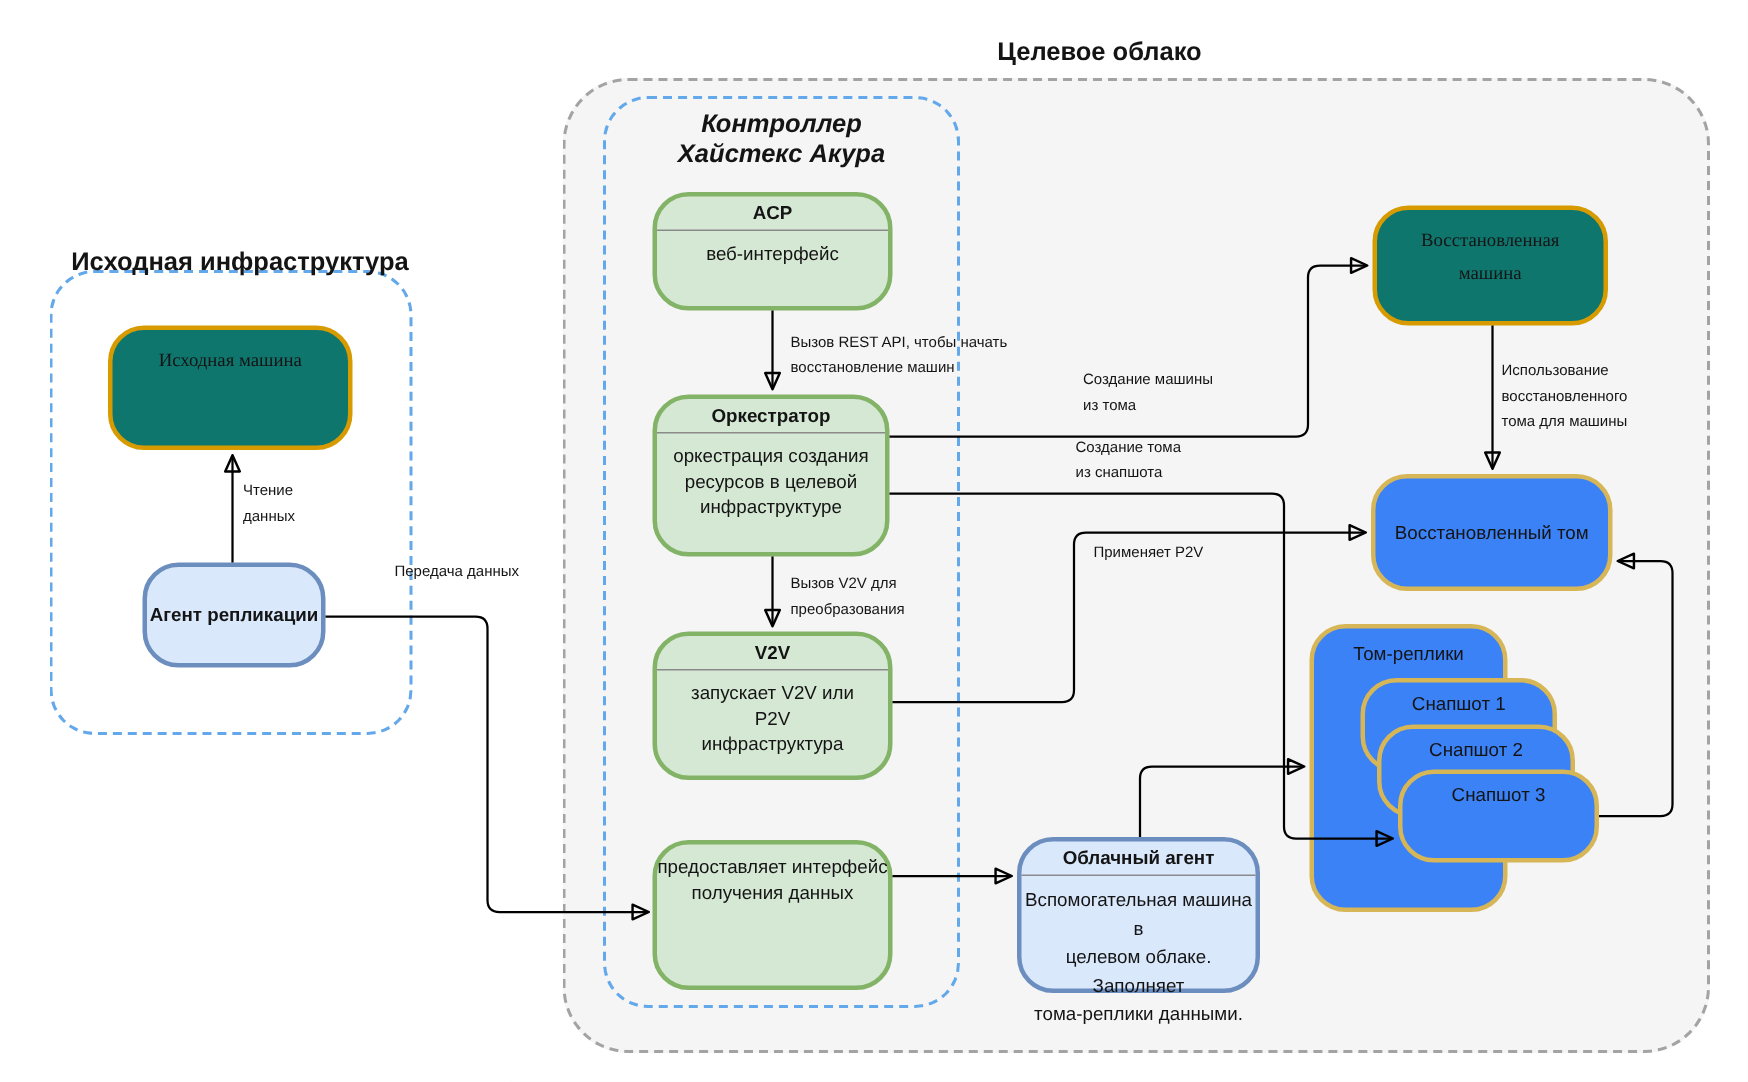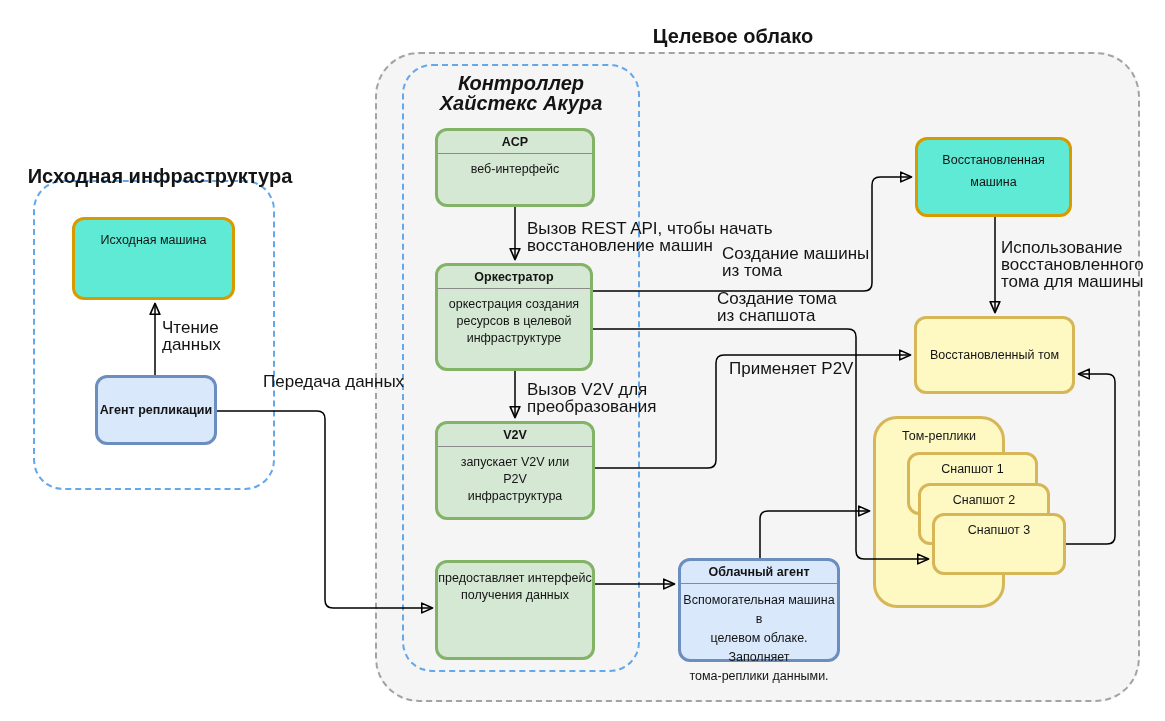--- a/index.html
+++ b/index.html
@@ -5,51 +5,51 @@
   html,body{margin:0;padding:0;background:#fff;}
   .canvas{
     position:relative;width:1165px;height:721px;background:#ffffff;
     font-family:"Liberation Sans",sans-serif;color:#141414;overflow:hidden;
   }
   
   .container{position:absolute;box-sizing:border-box;}
   #c-cloud{left:375px;top:52px;width:765px;height:650px;border:2px dashed #a3a3a3;border-radius:44px;background:#f5f5f5;}
   #c-src{left:33px;top:180px;width:242px;height:310px;border:2px dashed #63a8ea;border-radius:30px;background:#ffffff;}
   #c-ctrl{left:402px;top:64px;width:238px;height:608px;border:2px dashed #63a8ea;border-radius:30px;}
-  .sec-title{position:absolute;font-weight:bold;font-size:20px;text-align:center;white-space:nowrap;}
+  .sec-title{position:absolute;font-weight:bold;font-size:17px;text-align:center;white-space:nowrap;}
   #t-src{left:10px;top:165px;width:300px;}
   #t-cloud{left:603px;top:25px;width:260px;}
   #t-ctrl{left:402px;top:73px;width:238px;line-height:20px;white-space:normal;font-style:italic;}
   
-  .box{position:absolute;box-sizing:border-box;border-radius:12px;font-size:12.5px;text-align:center;}
-  .box.orange{background:#5eead4;border:3px solid #d79b00;}
+  .box{position:absolute;box-sizing:border-box;border-radius:24px;font-size:12.5px;text-align:center;}
+  .box.orange{background:#0f766e;border:3px solid #d79b00;font-family:Liberation Serif, serif;}
   .box.blue{background:#dae8fc;border:3px solid #6c8ebf;}
   .box.green{background:#d5e8d4;border:3px solid #82b366;}
-  .box.yellow{background:#fef9c3;border:3px solid #d6b656;}
+  .box.yellow{background:#3b82f6;border:3px solid #d6b656;}
   .flexc{display:flex;align-items:center;justify-content:center;}
   .titled .hdr{font-weight:bold;padding:4px 2px 3px 2px;border-bottom:1px solid #8a8a8a;line-height:15px;}
   .titled .bdy{padding-top:7px;line-height:17px;}
   #n-cagent .bdy{padding-top:7px;line-height:19px;}
   #n-srcm{left:72px;top:217px;width:163px;height:83px;padding-top:13px;}
   #n-agent{left:95px;top:375px;width:122px;height:70px;font-weight:bold;}
   #n-acp{left:435px;top:128px;width:160px;height:79px;}
   #n-orch{left:435px;top:263px;width:158px;height:108px;}
   #n-v2v{left:435px;top:421px;width:160px;height:99px;}
   #n-recv{left:435px;top:560px;width:160px;height:100px;}
   #n-cagent{left:678px;top:558px;width:162px;height:104px;}
   #n-rm{left:915px;top:137px;width:157px;height:80px;padding-top:9px;line-height:22px;}
   #n-rv{left:914px;top:316px;width:161px;height:78px;}
   #n-vr{left:873px;top:416px;width:132px;height:192px;border-radius:24px;padding-top:10px;}
   #n-s1{left:907px;top:452px;width:131px;height:63px;padding-top:7px;}
   #n-s2{left:918px;top:483px;width:132px;height:62px;padding-top:7px;}
   #n-s3{left:932px;top:513px;width:134px;height:62px;padding-top:7px;}
   
   #edges{position:absolute;left:0;top:0;width:1165px;height:721px;z-index:5;pointer-events:none;}
   #edges path{fill:none;stroke:#000;stroke-width:1.5;stroke-linejoin:round;}
-  .elbl{position:absolute;font-size:17px;line-height:17px;white-space:nowrap;z-index:6;}
+  .elbl{position:absolute;font-size:10px;line-height:17px;white-space:nowrap;z-index:6;}
   #l-read{left:162px;top:319px;}
   #l-transfer{left:263px;top:373px;}
   #l-rest{left:527px;top:220px;}
   #l-v2vcall{left:527px;top:381px;}
   #l-cm{left:722px;top:245px;}
   #l-cv{left:717px;top:290px;}
   #l-p2v{left:729px;top:360px;}
   #l-use{left:1001px;top:239px;}
 </style>
 </head>

